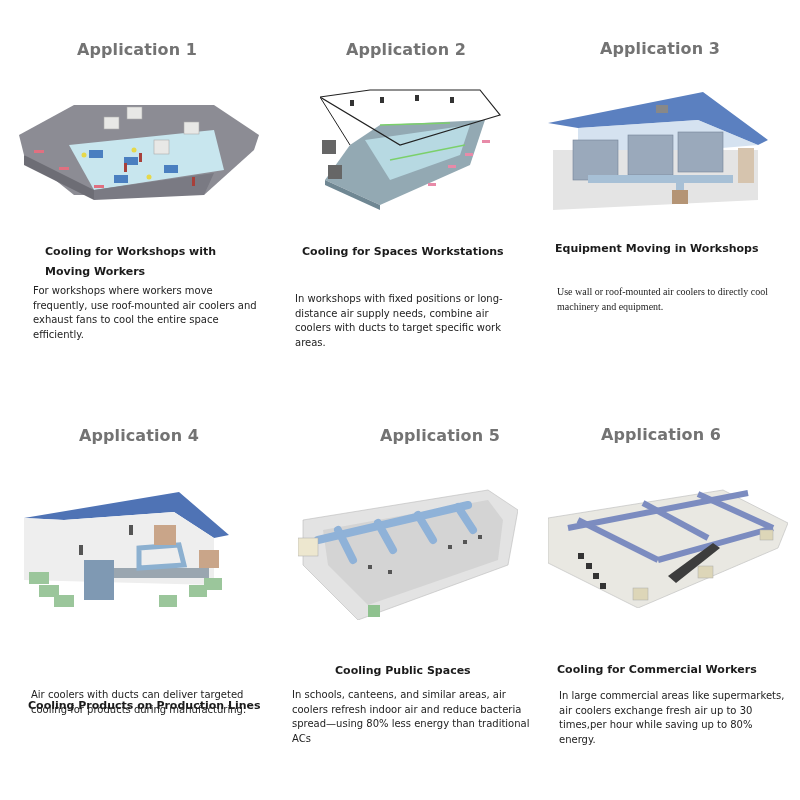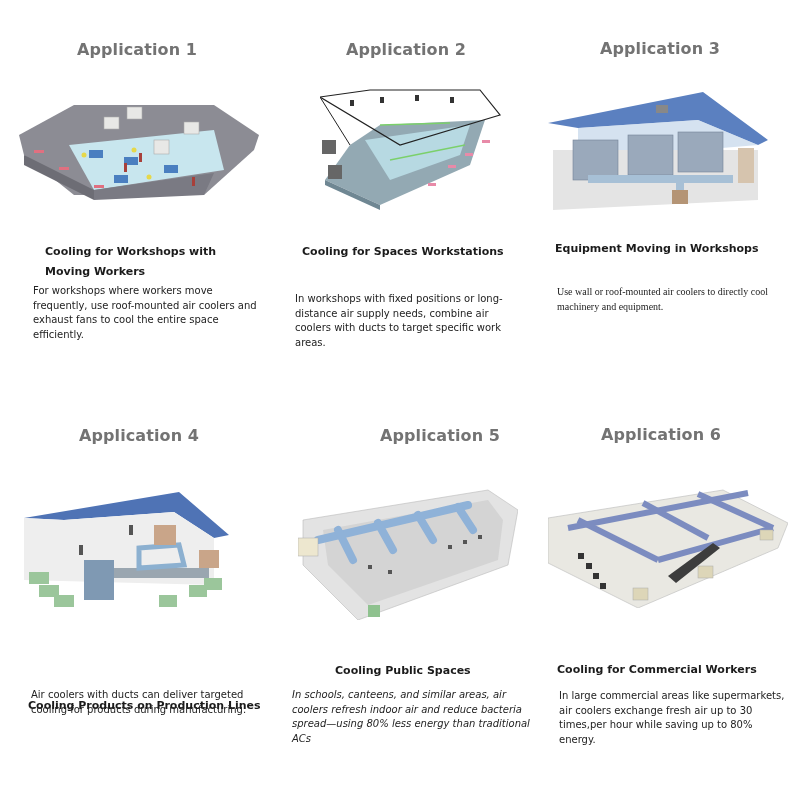--- a/index.html
+++ b/index.html
@@ -147,21 +147,21 @@
     <g fill="#555">
         <rect x="70" y="80" width="4" height="4"></rect>
         <rect x="90" y="85" width="4" height="4"></rect>
         <rect x="150" y="60" width="4" height="4"></rect>
         <rect x="165" y="55" width="4" height="4"></rect>
         <rect x="180" y="50" width="4" height="4"></rect>
       </g>
   </svg>
 </div>
 <div class="sub-title" style="left:335px;top:661px;width:200px;">Cooling Public Spaces</div>
-<div class="desc" style="left:292px;top:688px;width:242px;font-style:italic;">In schools, canteens, and similar areas, air coolers refresh indoor air and reduce bacteria spread—using 80% less energy than traditional ACs</div>
+<div class="desc" style="left:292px;top:688px;width:242px;">In schools, canteens, and similar areas, air coolers refresh indoor air and reduce bacteria spread—using 80% less energy than traditional ACs</div>
 
 <div class="app-title" style="left:601px;top:425px;">Application 6</div>
 <div class="illus" style="left:548px;top:488px;width:240px;height:120px;">
   <svg width="240" height="120" viewBox="0 0 240 120">
     <polygon points="0,30 175,2 240,35 230,60 90,120 0,75" fill="#e9e8e2" stroke="#bbb" stroke-width="0.6"></polygon>
     <g stroke="#7c8cc0" stroke-width="6" fill="none">
       <line x1="30" y1="32" x2="110" y2="72"></line>
         <line x1="95" y1="15" x2="160" y2="50"></line>
         <line x1="150" y1="6" x2="225" y2="40"></line>
       <line x1="20" y1="40" x2="200" y2="5"></line>

